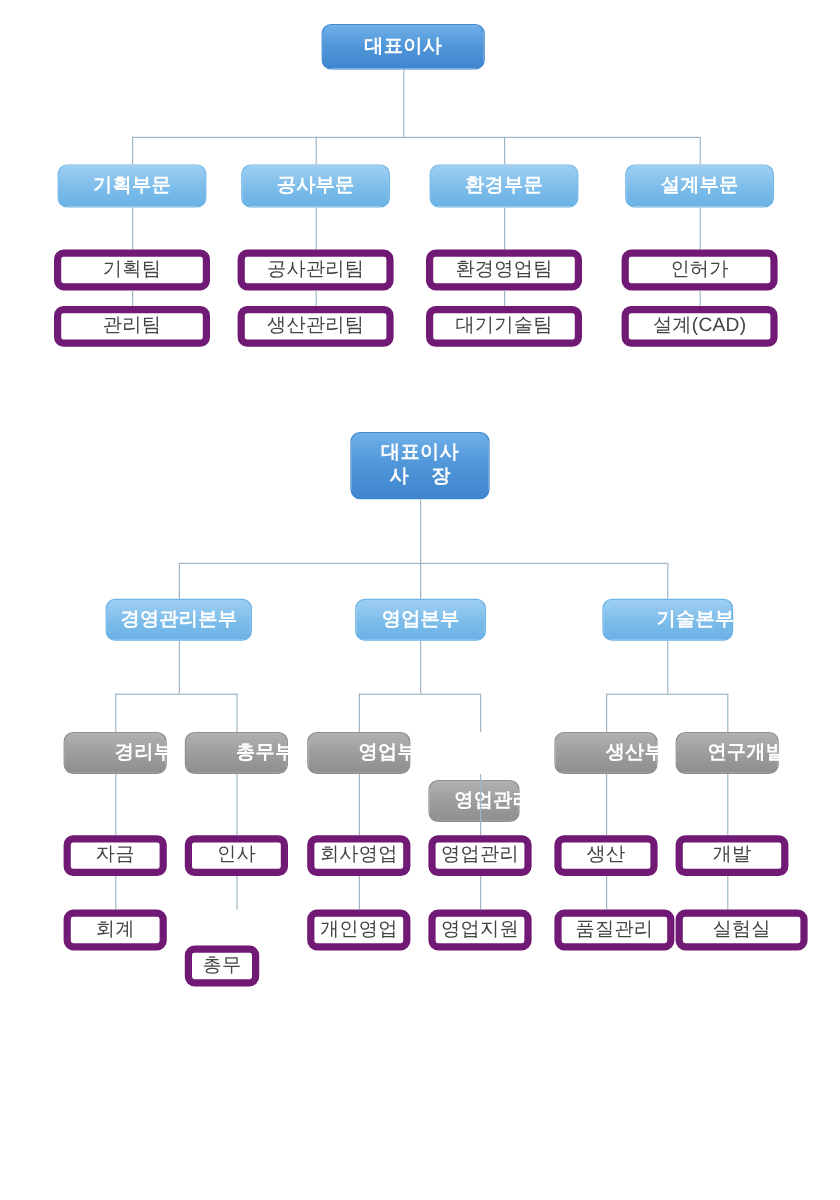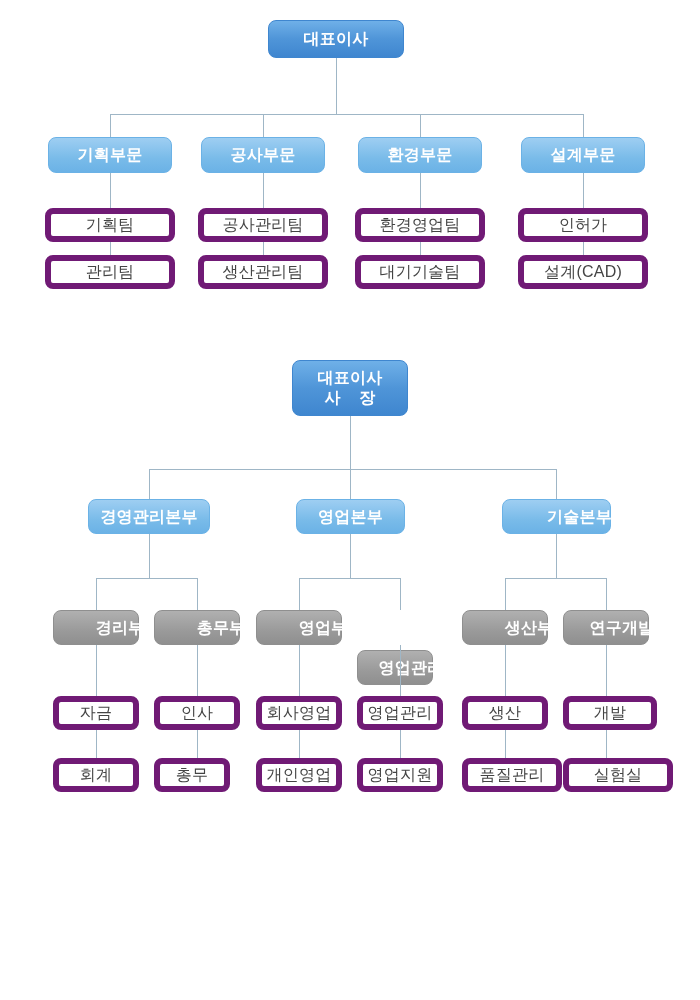--- a/index.html
+++ b/index.html
@@ -165,18 +165,18 @@
   <div class="node team" style="left:563px; top:696px; width:94px; height:34px;">개발</div>
 
   <div class="line v" style="left:96px; top:730px; height:28px;"></div>
   <div class="line v" style="left:197px; top:730px; height:28px;"></div>
   <div class="line v" style="left:299px; top:730px; height:28px;"></div>
   <div class="line v" style="left:400px; top:730px; height:28px;"></div>
   <div class="line v" style="left:505px; top:730px; height:28px;"></div>
   <div class="line v" style="left:606px; top:730px; height:28px;"></div>
 
   <div class="node team" style="left:53px; top:758px; width:86px; height:34px;">회계</div>
-  <div class="node team" style="left:154px; top:758px; width:76px; height:34px;text-align:center;">총무</div>
+  <div class="node team" style="left:154px; top:788px; width:62px; height:34px;text-align:center;">총무</div>
   <div class="node team" style="left:256px; top:758px; width:86px; height:34px;">개인영업</div>
   <div class="node team" style="left:357px; top:758px; width:86px; height:34px;">영업지원</div>
   <div class="node team" style="left:462px; top:758px; width:100px; height:34px;">품질관리</div>
   <div class="node team" style="left:563px; top:758px; width:110px; height:34px;">실험실</div>
 </div>
 
 </body></html>

